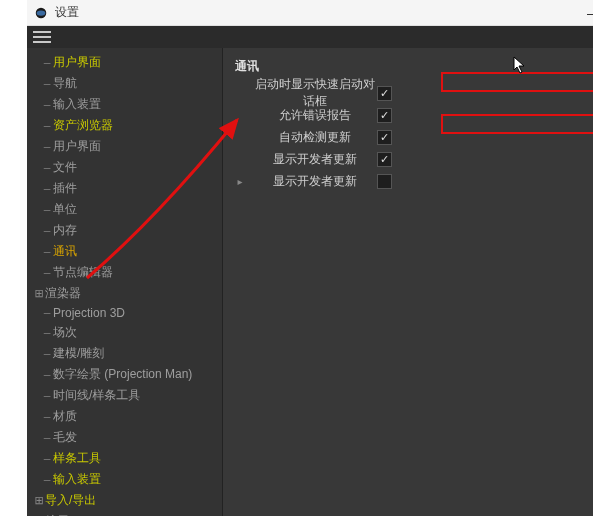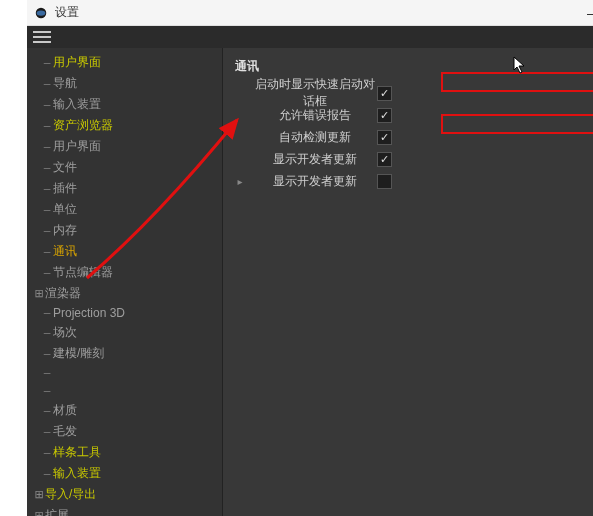--- a/index.html
+++ b/index.html
@@ -112,23 +112,25 @@
         <div class="tree-item indent1">
           <span class="dash">–</span>
           <span>场次</span>
         </div>
         <div class="tree-item indent1">
           <span class="dash">–</span>
           <span>建模/雕刻</span>
         </div>
         <div class="tree-item indent1">
           <span class="dash">–</span>
+          <span>数字绘景 (Projection Man)</span>
         </div>
         <div class="tree-item indent1">
           <span class="dash">–</span>
+          <span>时间线/样条工具</span>
         </div>
         <div class="tree-item indent1">
           <span class="dash">–</span>
           <span>材质</span>
         </div>
         <div class="tree-item indent1">
           <span class="dash">–</span>
           <span>毛发</span>
         </div>
         <div class="tree-item yellow indent1">

